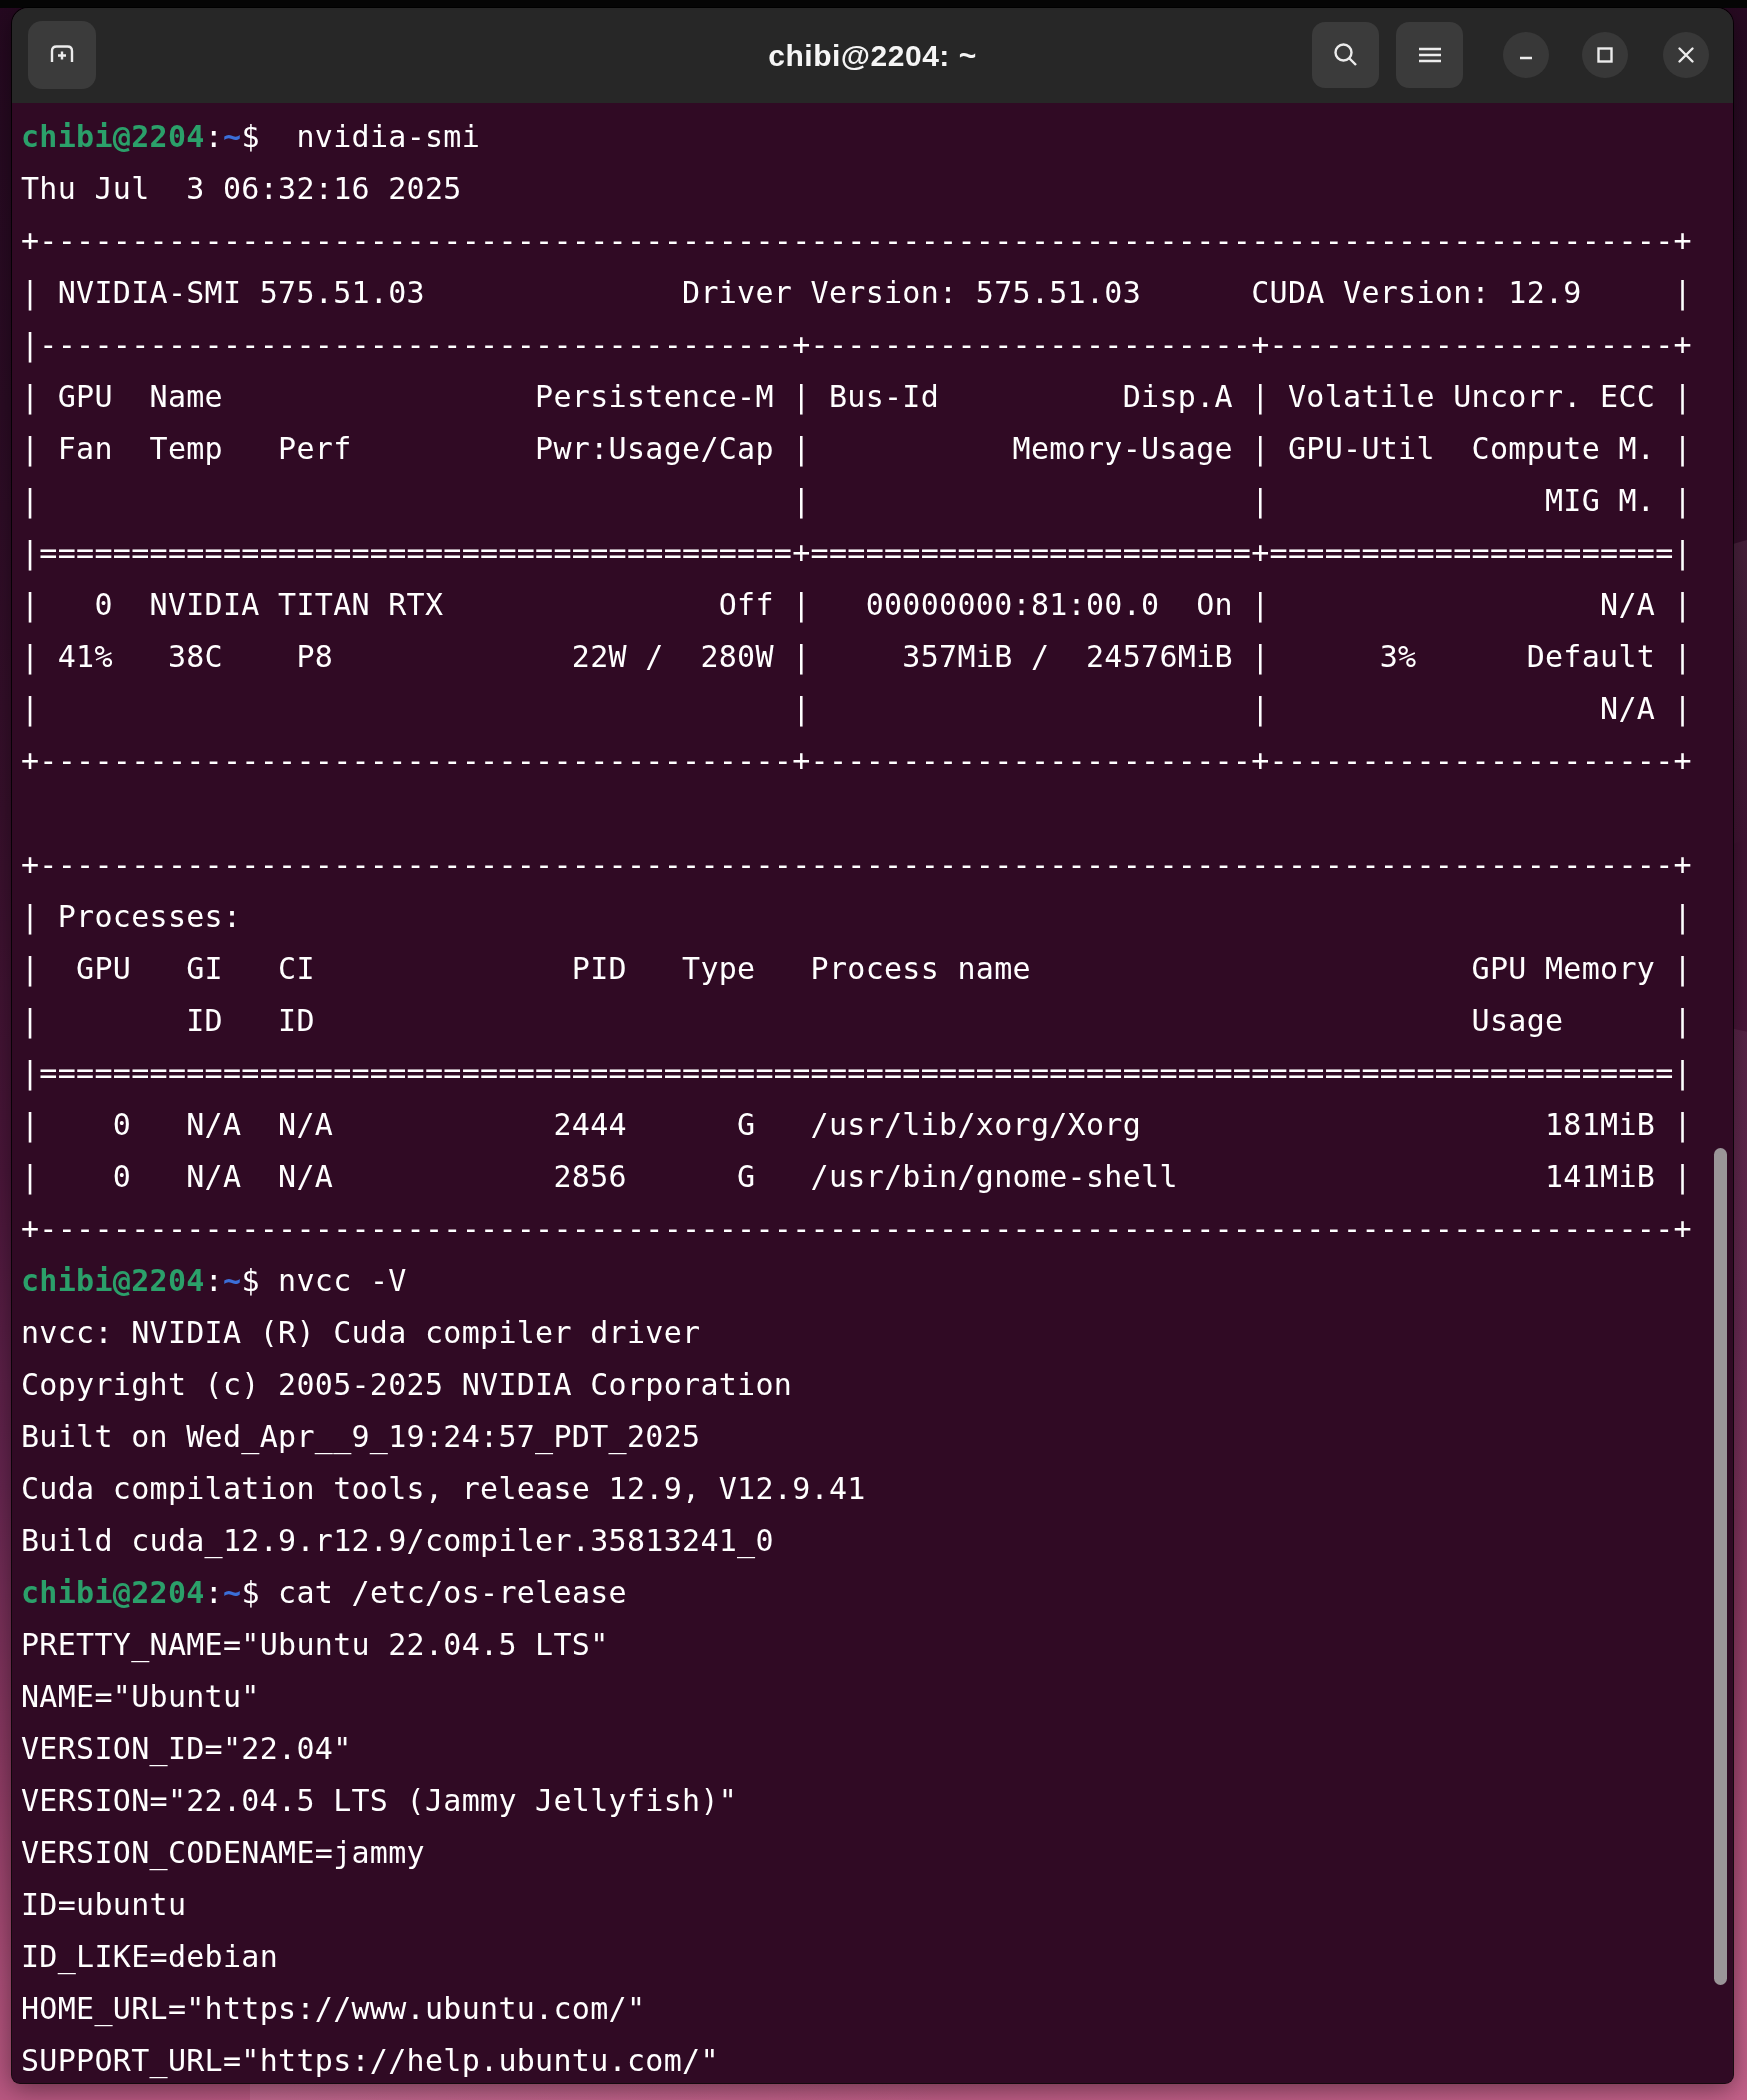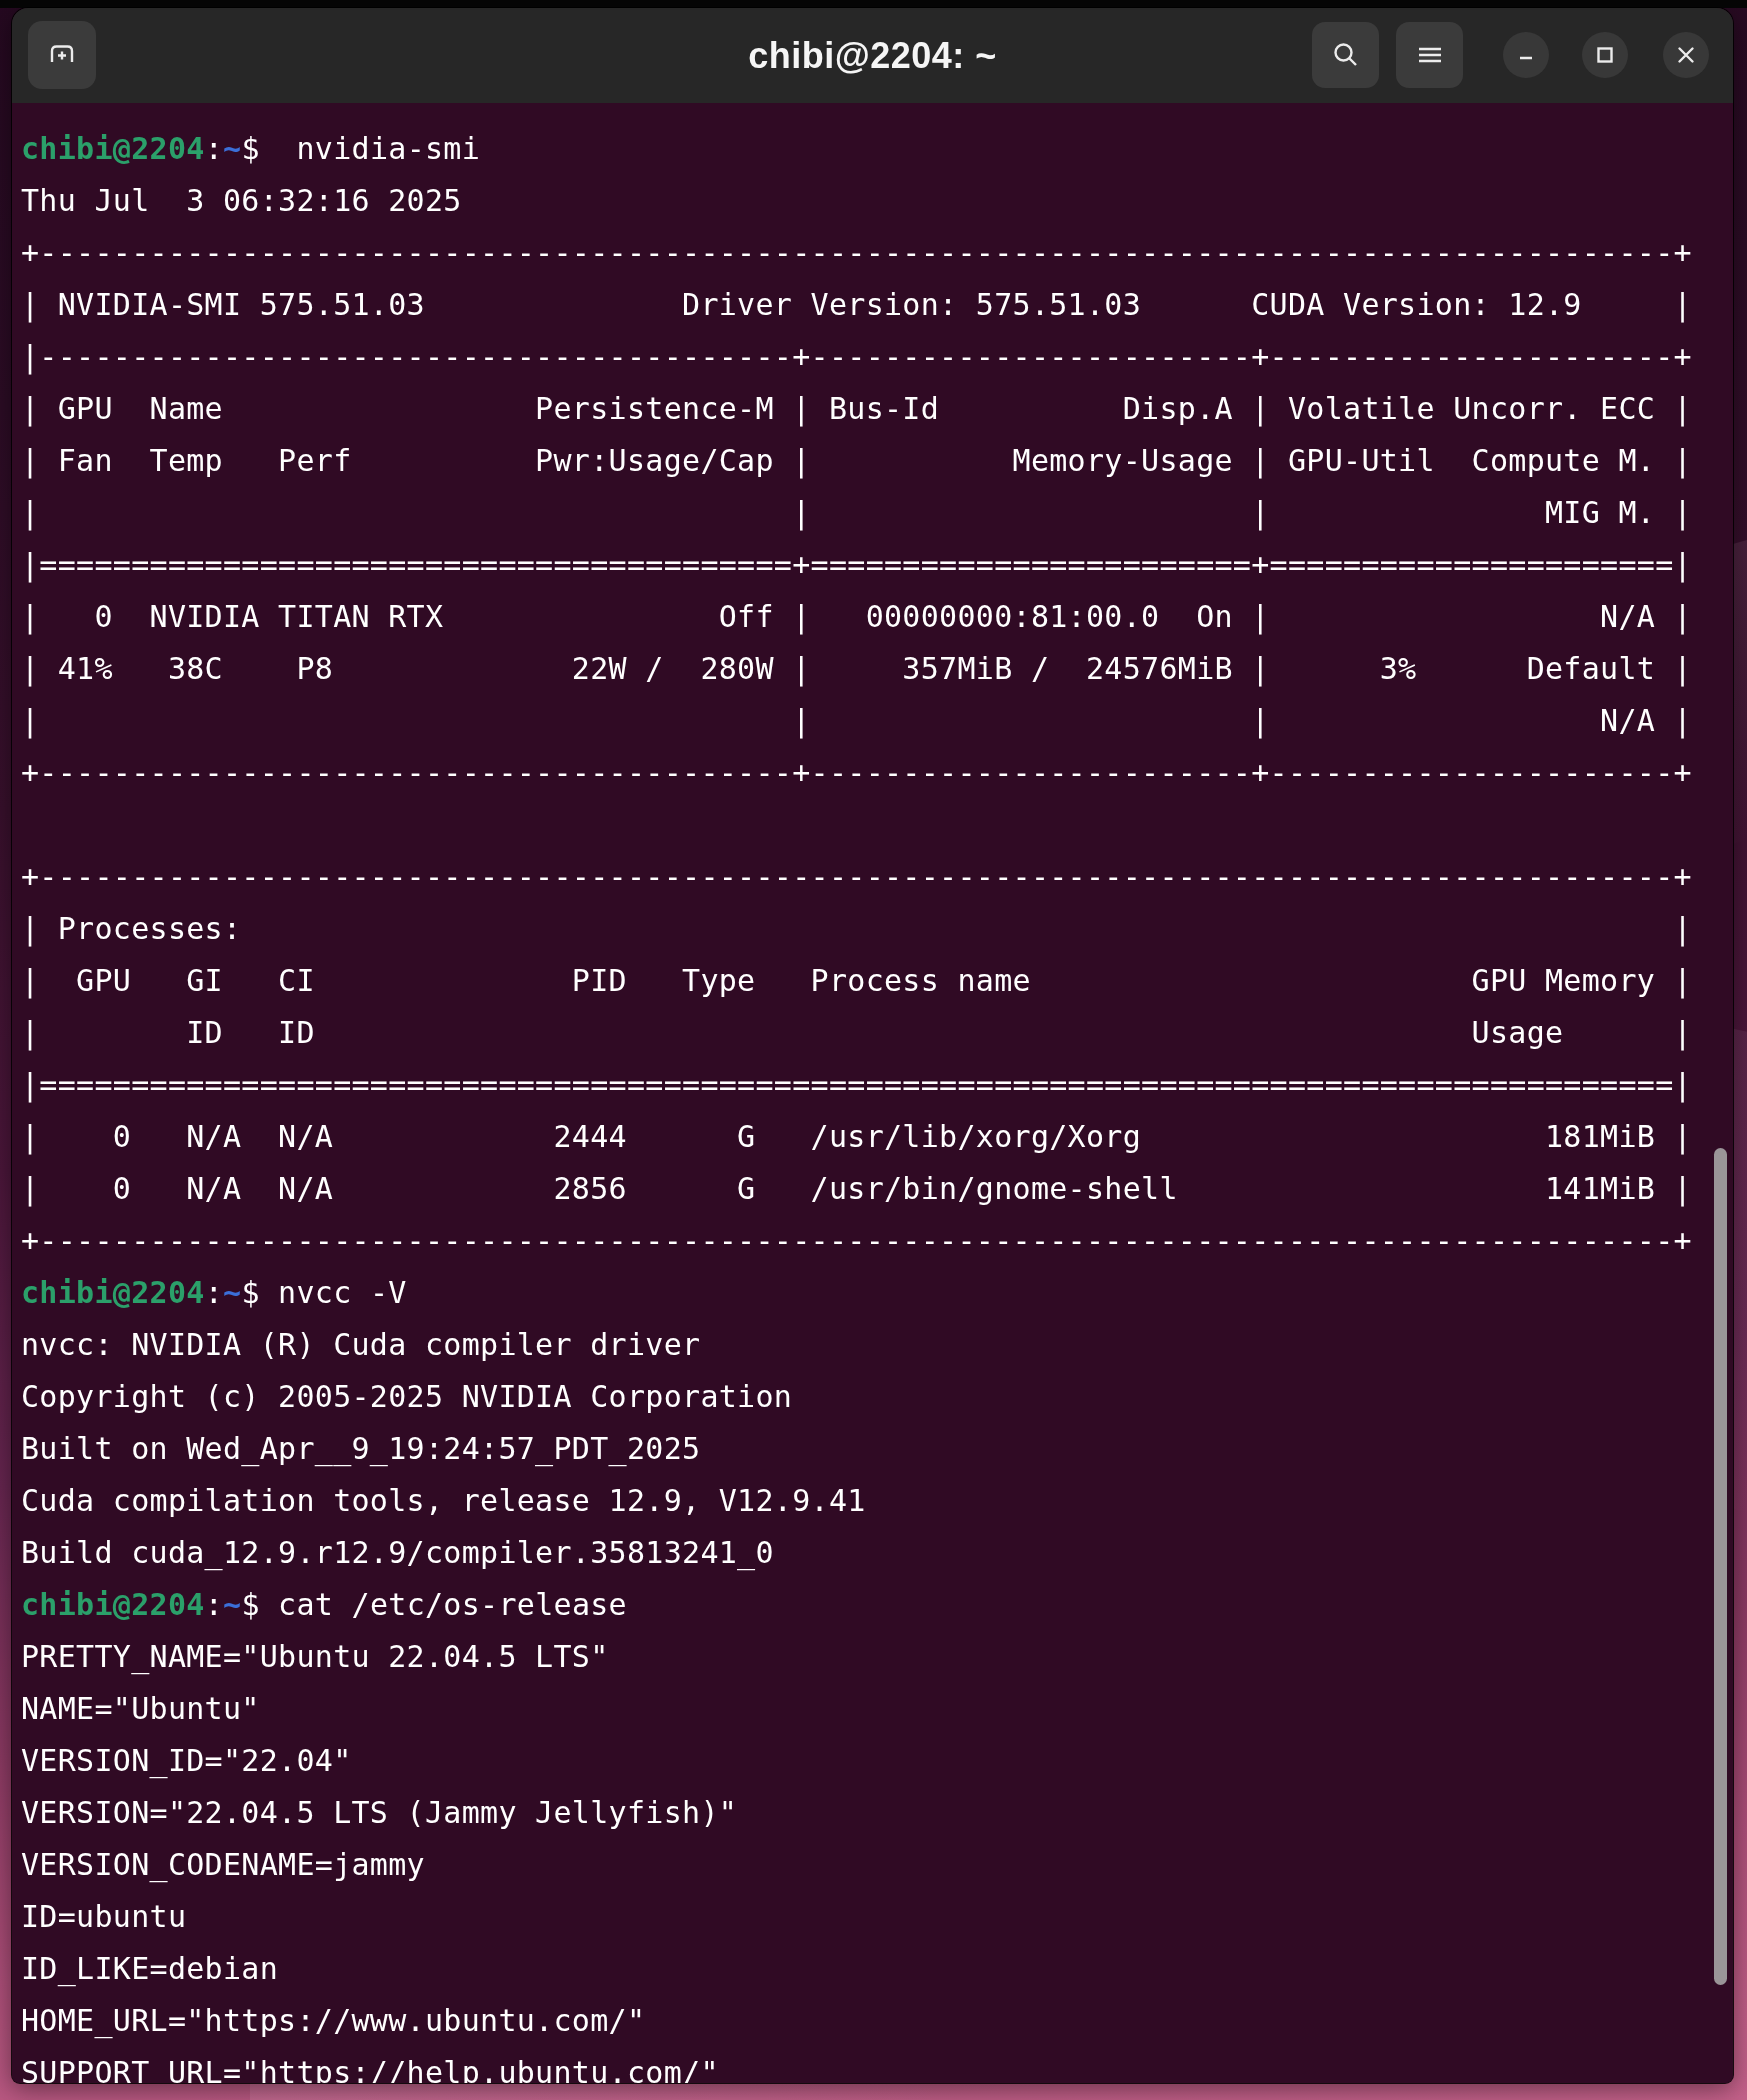--- a/index.html
+++ b/index.html
@@ -24,21 +24,21 @@
   .window {
     position:absolute; left:12px; top:8px; width:1721px; height:2075px;
     border-radius:16px 16px 8px 8px; overflow:hidden;
     background:var(--c-terminal_bg, #300a24);
     box-shadow:0 0 0 1px rgba(0,0,0,0.85), 0 6px 26px rgba(0,0,0,0.45);
   }
   .titlebar { position:absolute; left:0; top:0; width:100%; height:95px;
     background:var(--c-titlebar_bg, #272727); }
   .title {
     position:absolute; left:0; right:0; top:0; height:95px; line-height:95px;
-    text-align:center; font-weight:bold; font-size:36px; color:#f5f5f5;
+    text-align:center; font-weight:bold; font-size:30px; color:#f5f5f5;
     letter-spacing:0.5px;
   }
   .btn-sq {
     position:absolute; top:14px; width:67px; height:66px; border-radius:13px;
     background:var(--c-button_bg, #3b3b3b);
     display:flex; align-items:center; justify-content:center; cursor:pointer;
   }
   .btn-newtab { left:16px; top:13px; width:68px; height:68px; border-radius:14px; }
   .btn-search { left:1300px; }
   .btn-menu   { left:1384px; }
@@ -46,21 +46,21 @@
     position:absolute; top:24px; width:46px; height:46px; border-radius:50%;
     background:var(--c-circle_button_bg, #383838);
     display:flex; align-items:center; justify-content:center; cursor:pointer;
   }
   .btn-min { left:1491px; } .btn-max { left:1570px; } .btn-close { left:1651px; }
   .ic { stroke:#ececec; fill:none; stroke-width:2.4; }
 
   .terminal { position:absolute; left:0; top:95px; right:0; bottom:0;
     background:var(--c-terminal_bg, #300a24); overflow:hidden; }
   .terminal pre {
-    margin:0; padding:20px 0 0 9px;
+    margin:0; padding:8px 0 0 9px;
     font-family:"DejaVu Sans Mono", monospace;
     font-size:30px; line-height:52px; letter-spacing:0.3px;
     color:var(--c-terminal_fg, #ffffff); white-space:pre;
   }
   .terminal pre .g { color:var(--c-green, #2ba06a); font-weight:bold; }
   .terminal pre .b { color:var(--c-blue, #3b6fd8); font-weight:bold; }
 
   .scrollbar-thumb {
     position:absolute; right:6px; top:1140px; width:13px; height:837px;
     border-radius:7px; background:var(--c-scrollbar, #a8a8a8); opacity:0.88;

